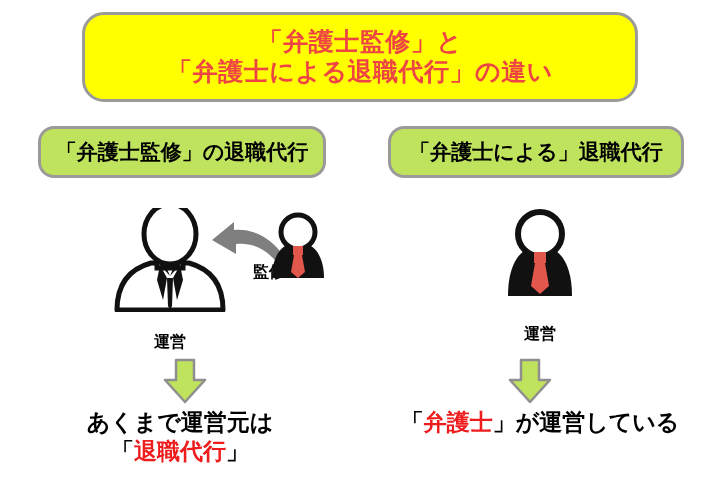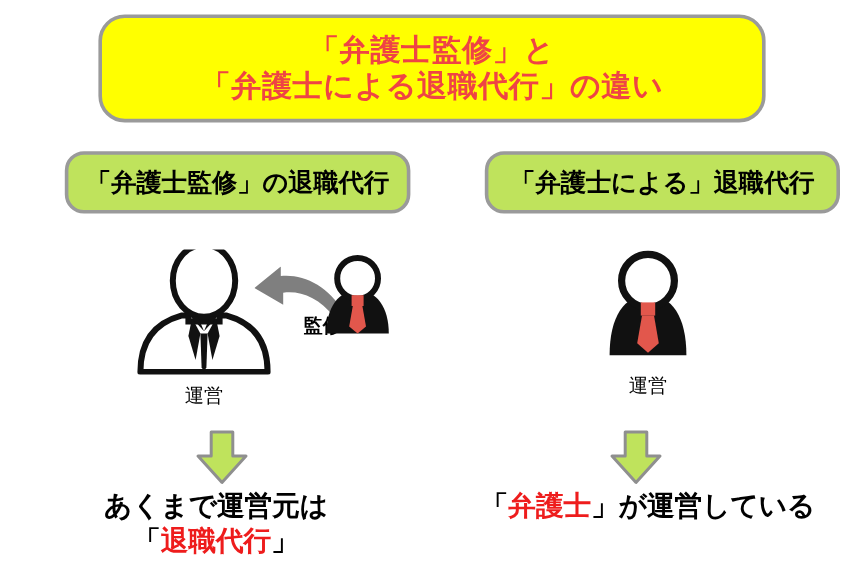--- a/index.html
+++ b/index.html
@@ -54,21 +54,20 @@
     position: absolute;
     top: 0px;
     box-sizing: border-box;
     height: 52px;
     background: #bfe35c;
     border: 3px solid #9a9a9a;
     border-radius: 16px;
     display: flex;
     align-items: center;
     justify-content: center;
-    margin-left: 16px;
   }
   .column.left .panel-header  { left: 38px; width: 288px; }
   .column.right .panel-header { left: 28px; width: 296px; }
 
   .panel-header-text {
     font-size: 21px;
     font-weight: bold;
     color: #000000;
     white-space: nowrap;
   }
@@ -81,23 +80,23 @@
     width: 360px;
     height: 160px;
   }
 
   .person-block {
     position: absolute;
     text-align: center;
   }
   .person-caption {
     font-size: 16px;
-    font-weight: normal;
-    color: #000000;
-    margin-top: 4px;
+    font-weight: bold;
+    color: #000000;
+    margin-top: 16px;
     white-space: nowrap;
   }
 
   
   .left .person-operator { left: 105px; top: 22px; width: 130px; }
   .left .person-lawyer   { left: 262px; top: 26px; width: 72px; }
   .left .curved-arrow    { position: absolute; left: 212px; top: 36px; }
   .left .supervise-label {
     position: absolute;
     left: 253px;

